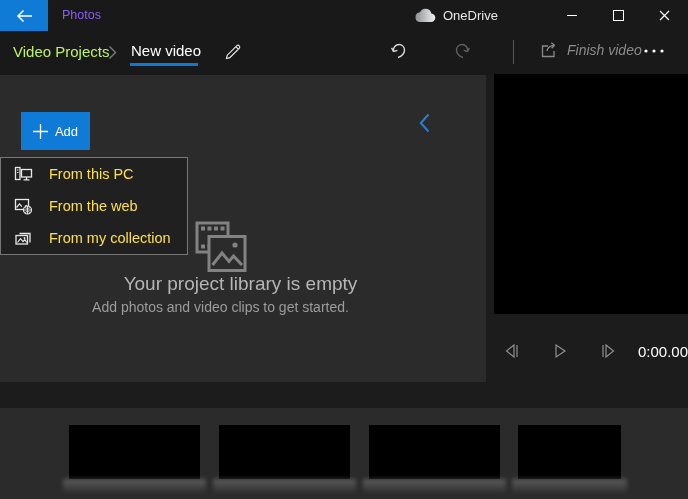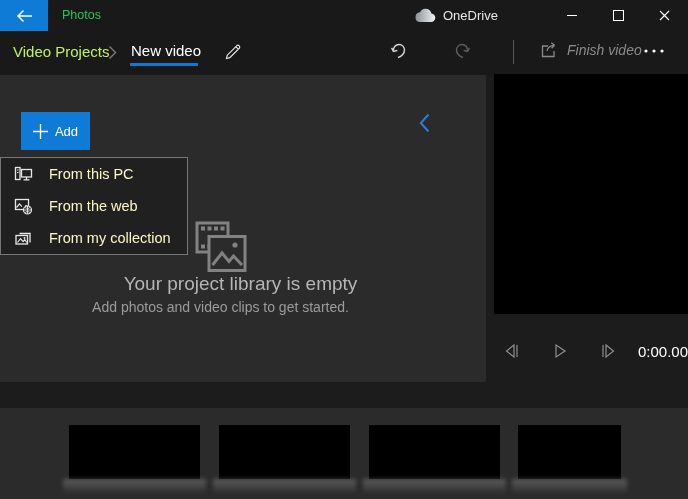--- a/index.html
+++ b/index.html
@@ -4,21 +4,21 @@
 <style>
   html,body{margin:0;padding:0;}
   body{width:688px;height:499px;overflow:hidden;background:#1c1c1c;
        font-family:"Liberation Sans",sans-serif;-webkit-font-smoothing:antialiased;}
   .stage{position:relative;width:688px;height:499px;background:#1c1c1c;}
   .abs{position:absolute;}
 
   
   .titlebar{left:0;top:0;width:688px;height:31px;background:#191919;}
   .back-btn{left:0;top:0;width:48px;height:31px;background:#0f7bd7;display:flex;align-items:center;justify-content:center;cursor:pointer;}
-  .app-title{left:62px;top:0;height:31px;line-height:31px;font-size:12.5px;color:#22c55e;}
+  .app-title{left:62px;top:0;height:31px;line-height:31px;font-size:12.5px;color:#8b5cf6;}
   .onedrive{left:413px;top:0;height:31px;display:flex;align-items:center;gap:7px;}
   .onedrive-label{font-size:13px;color:#e8e8e8;text-align:center;}
   .winbtn{top:0;width:46px;height:31px;display:flex;align-items:center;justify-content:center;}
   .btn-min{left:549px;} .btn-max{left:595px;} .btn-close{left:641px;width:47px;}
   .min-glyph{width:10px;height:0;border-top:1px solid #fff;}
   .max-glyph{width:9px;height:9px;border:1px solid #fff;}
 
   
   .cmdbar{left:0;top:31px;width:688px;height:44px;background:#191919;}
   .crumb-root{left:13px;top:43px;font-size:15px;color:#bef264;cursor:pointer;}
@@ -40,21 +40,21 @@
   .collapse{left:416px;top:37px;width:16px;height:22px;display:flex;align-items:center;justify-content:center;cursor:pointer;}
 
   .empty-icon{left:194px;top:145px;}
   .empty-title{left:0;top:198px;width:441px;text-align:center;font-size:19px;color:#b5b5b5;padding-left:20px;}
   .empty-sub{left:0;top:224px;width:441px;text-align:center;font-size:14px;color:#9c9c9c;}
 
   
   .menu{left:0;top:157px;width:188px;background:#202020;border:1px solid #777;box-sizing:border-box;z-index:5;}
   .menu-item{position:relative;height:32px;display:flex;align-items:center;cursor:pointer;}
   .menu-ico{position:absolute;left:13px;top:7px;}
-  .menu-label{position:absolute;left:48px;top:0;height:32px;line-height:32px;font-size:14.5px;color:#fef9c3;white-space:nowrap;}
+  .menu-label{position:absolute;left:48px;top:0;height:32px;line-height:32px;font-size:14.5px;color:#fde047;white-space:nowrap;}
 
   
   .preview{left:494px;top:74px;width:194px;height:240px;background:#000;}
   .pbtn{top:343px;width:18px;height:16px;cursor:pointer;}
   .prev-btn{left:503px;} .play-btn{left:551px;} .next-btn{left:599px;}
   .time{left:634px;top:343px;width:54px;text-align:right;font-size:15px;color:#ffffff;}
 
   
   .timeline{left:0;top:408px;width:688px;height:91px;background:#2b2b2b;}
   .thumb{position:absolute;top:17px;height:54px;background:#000;}

